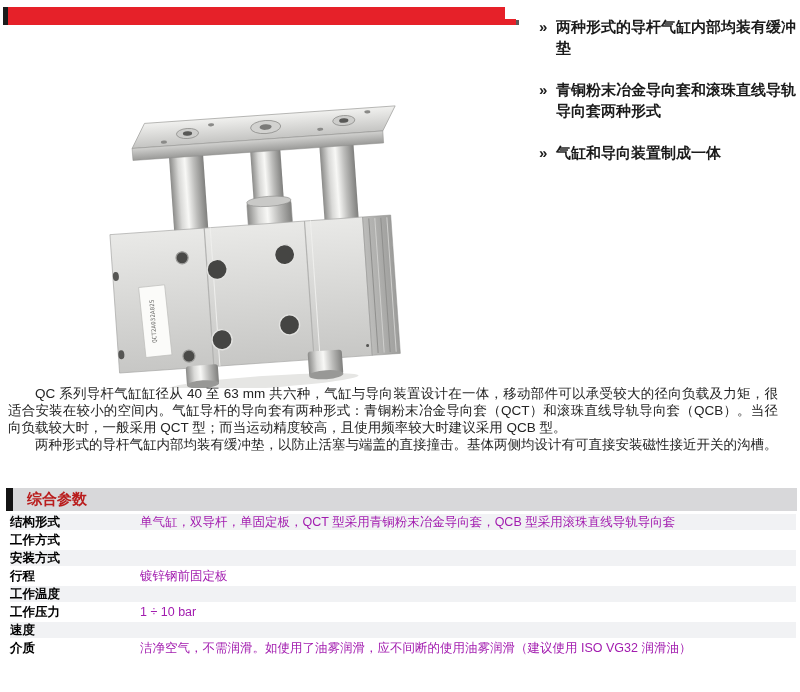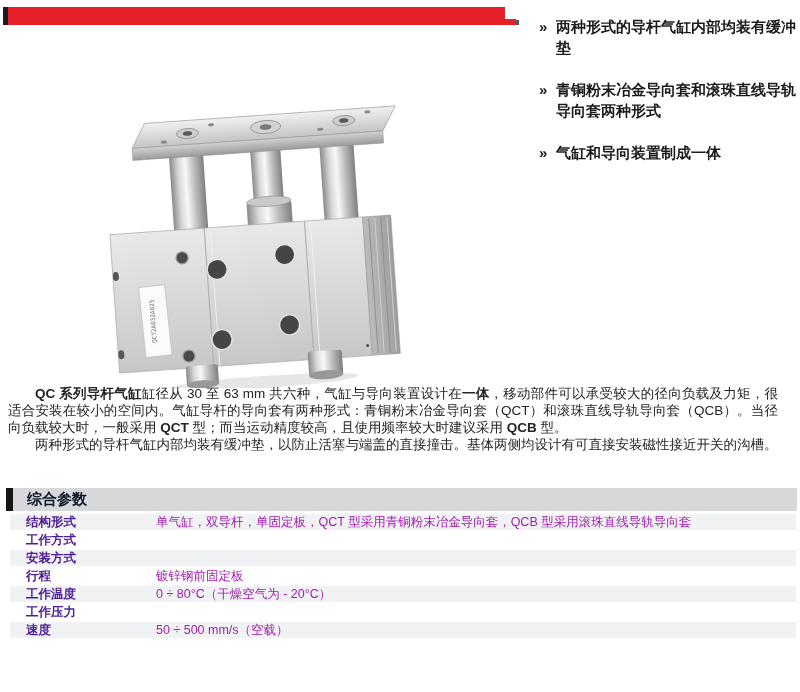--- a/index.html
+++ b/index.html
@@ -18,33 +18,33 @@
   .feature .marker{flex:none;width:17px;font-weight:bold;}
 
   
   .photo{position:absolute;left:52px;top:54px;width:392px;height:334px;}
   .photo svg{display:block;width:100%;height:100%;}
 
   
   .intro{position:absolute;left:8px;top:385px;width:770px;font-size:13.5px;line-height:17px;
          color:#242424;text-align:justify;}
   .intro p{margin:0;text-indent:2em;}
-  .b{font-weight:bold;}
+  .b{font-weight:normal;}
 
   
   .section-header{position:absolute;left:6px;top:488px;width:791px;height:23px;display:flex;}
   .sh-bar{flex:none;width:7px;background:#141414;}
   .sh-band{flex:1;background:var(--band,#d8d8da);display:flex;align-items:center;
-           padding-left:14px;font-weight:bold;font-size:15px;color:#0f172a;}
+           padding-left:14px;font-weight:bold;font-size:15px;color:#b91c1c;}
 
   
   .spec-table{position:absolute;left:10px;top:514px;width:786px;font-size:12.5px;line-height:16px;}
   .spec-row{display:flex;border-bottom:2px solid #fff;}
   .spec-row:nth-child(odd){background:var(--stripe,#f1f2f4);}
-  .spec-label{flex:none;width:130px;font-weight:bold;color:#4c1d95;padding-left:16px;}
+  .spec-label{flex:none;width:130px;font-weight:bold;color:#000000;padding-left:0;}
   .spec-value{flex:1;white-space:pre-line;color:#a21caf;}
 </style>
 </head>
 <body>
 
 <div class="page">
 
   <div class="hdr-black"></div>
   <div class="hdr-red"></div>
   <div class="hdr-red-step"></div>
@@ -153,21 +153,21 @@
           <rect x="124" y="306" width="32" height="20" rx="3" fill="url(#rodG)"></rect>
           <ellipse cx="140" cy="325" rx="16" ry="4" fill="#989896"></ellipse>
           <rect x="246" y="300" width="34" height="25" rx="3" fill="url(#rodG)"></rect>
           <ellipse cx="263" cy="324" rx="17" ry="4.5" fill="#989896"></ellipse>
         </g>
       </g>
     </svg>
   </div>
 
   <div class="intro">
-    <p><span class="b">QC 系列导杆气缸</span><span>缸径从 30 至 63 mm 共六种，气缸与导向装置设计在</span><span class="b">一体</span><span>，移动部件可以承受较大的径向负载及力矩，很适合安装在较小的空间内。气缸导杆的导向套有两种形式：青铜粉末冶金导向套（QCT）和滚珠直线导轨导向套（QCB）。当径向负载较大时，一般采用 </span><span class="b">QCT</span><span> 型；而当运动精度较高，且使用频率较大时建议采用 </span><span class="b">QCB</span><span> 型。</span></p>
+    <p><span class="b">QC 系列导杆气缸</span><span>缸径从 40 至 63 mm 共六种，气缸与导向装置设计在</span><span class="b">一体</span><span>，移动部件可以承受较大的径向负载及力矩，很适合安装在较小的空间内。气缸导杆的导向套有两种形式：青铜粉末冶金导向套（QCT）和滚珠直线导轨导向套（QCB）。当径向负载较大时，一般采用 </span><span class="b">QCT</span><span> 型；而当运动精度较高，且使用频率较大时建议采用 </span><span class="b">QCB</span><span> 型。</span></p>
     <p><span>两种形式的导杆气缸内部均装有缓冲垫，以防止活塞与端盖的直接撞击。基体两侧均设计有可直接安装磁性接近开关的沟槽。</span></p>
   </div>
 
   <div class="section-header">
     <div class="sh-bar"></div>
     <div class="sh-band">综合参数</div>
   </div>
 
   <div class="spec-table">
     <div class="spec-row">
@@ -179,24 +179,27 @@
     </div>
     <div class="spec-row">
       <div class="spec-label">安装方式</div>
     </div>
     <div class="spec-row">
       <div class="spec-label">行程</div>
       <div class="spec-value">镀锌钢前固定板</div>
     </div>
     <div class="spec-row">
       <div class="spec-label">工作温度</div>
-      <div class="spec-value">0 ÷ 80°C（干燥空气为 - 20°C）</div>
     </div>
     <div class="spec-row">
       <div class="spec-label">工作压力</div>
+      <div class="spec-value">1 ÷ 10 bar</div>
     </div>
     <div class="spec-row">
       <div class="spec-label">速度</div>
-      <div class="spec-value">50 ÷ 500 mm/s（空载）</div>
+    </div>
+    <div class="spec-row">
+      <div class="spec-label">介质</div>
+      <div class="spec-value">洁净空气，不需润滑。如使用了油雾润滑，应不间断的使用油雾润滑（建议使用 ISO VG32 润滑油）</div>
     </div>
   </div>
 
 </div>
 
 </body></html>

